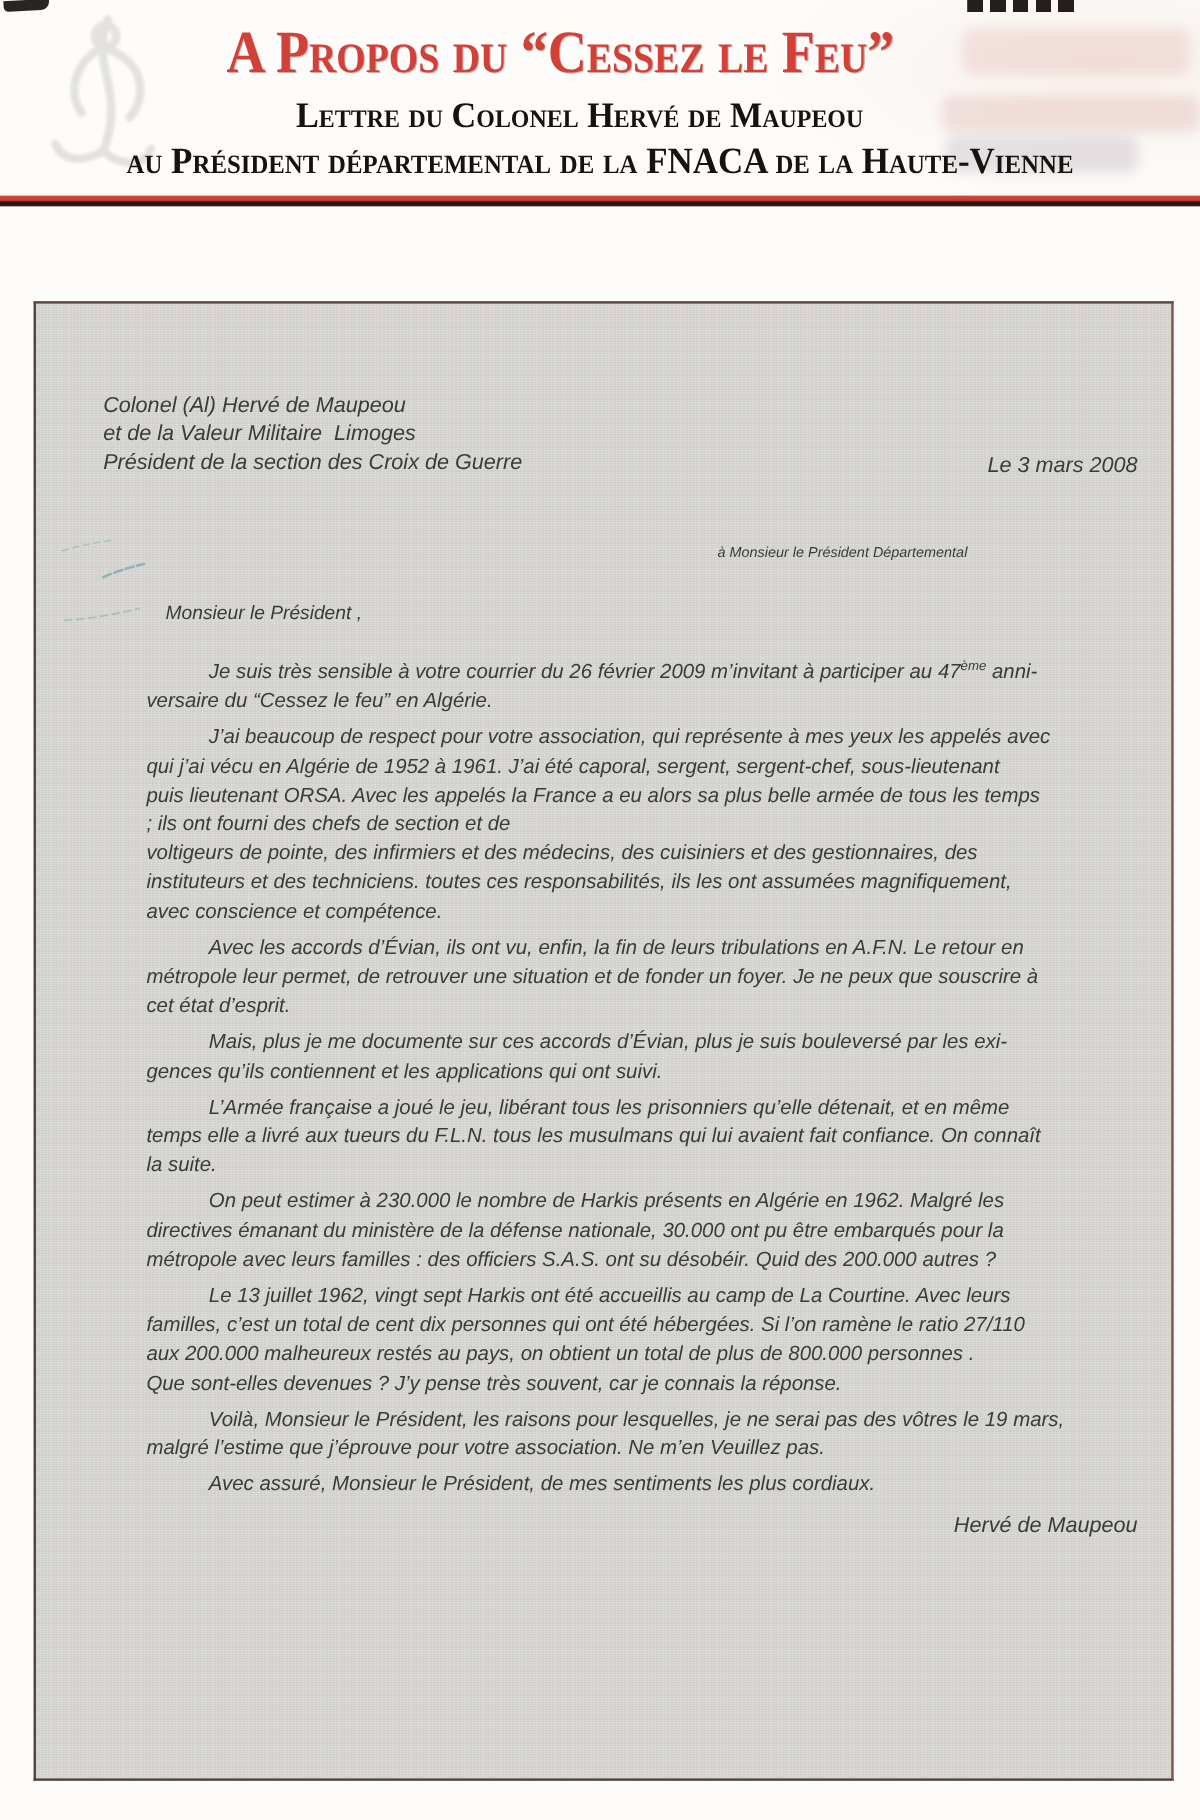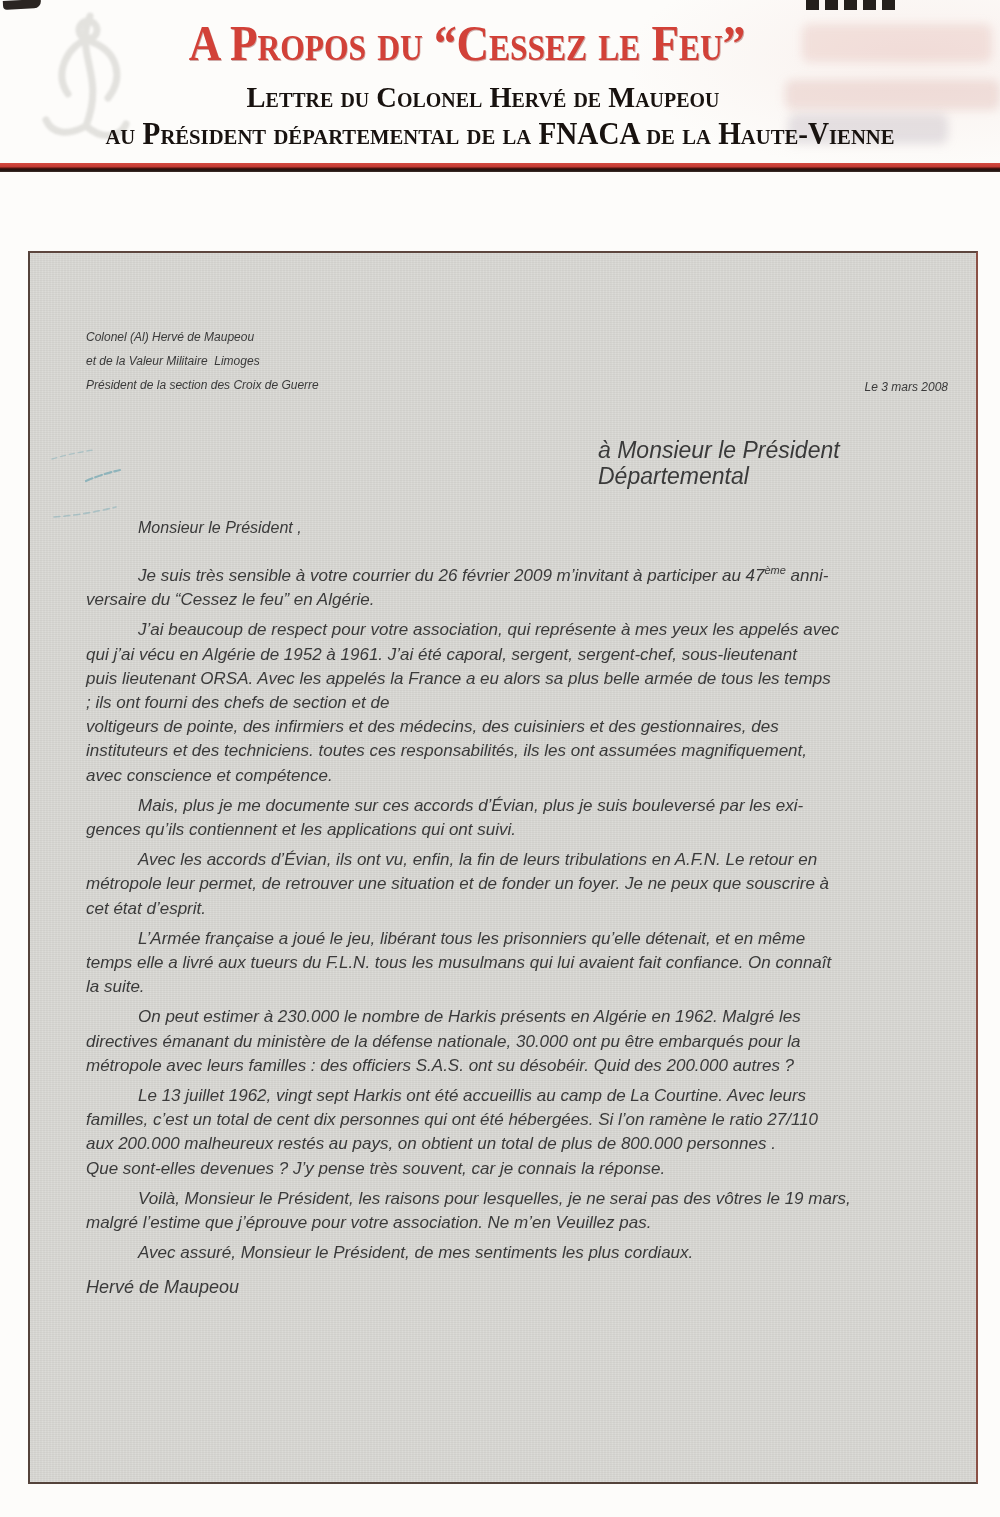--- a/index.html
+++ b/index.html
@@ -51,30 +51,30 @@
     position:absolute;left:28px;top:251px;width:950px;height:1233px;box-sizing:border-box;
     border:2px solid #54433b;border-right-color:#8a5045;border-top-color:#5d463e;
     background:
       repeating-linear-gradient(0deg,rgba(255,255,255,.05) 0 1px,rgba(90,90,85,.04) 1px 2px),
       repeating-linear-gradient(90deg,rgba(255,255,255,.04) 0 1px,rgba(90,90,85,.03) 1px 3px),
       #d9d8d4;
     padding:0 26px 0 56px;
     font-style:italic;color:#3a3a3a;
   }
   .pen{position:absolute;left:14px;top:192px;opacity:.65;}
-  .sender-row{position:relative;margin-top:72px;font-size:12px;line-height:24px;}
+  .sender-row{position:relative;margin-top:72px;font-size:18px;line-height:24px;}
   .sender div{white-space:pre-wrap;}
   .date{position:absolute;right:2px;bottom:-2px;}
-  .addressee{margin-top:40px;margin-left:512px;font-size:23px;line-height:26px;}
+  .addressee{margin-top:50px;margin-left:512px;font-size:12px;line-height:26px;}
   .salutation{margin-top:30px;font-size:16px;text-indent:52px;font-style:italic;}
-  .body{margin-top:27px;font-size:17px;}
+  .body{margin-top:27px;font-size:17px;margin-left:36px;}
   .para{margin:6px 0 0;line-height:24.2px;white-space:pre-line;text-indent:52px;}
   .para:first-child{margin-top:0;}
   .para sup{font-size:11px;line-height:0;vertical-align:super;}
-  .signature{margin-top:12px;text-align:left;font-size:18px;padding-right:2px;}
+  .signature{margin-top:12px;text-align:right;font-size:18px;padding-right:2px;}
 </style>
 </head>
 <body>
 
 <div class="page">
 
   <div class="mark-left"></div>
   <div class="mark-right"></div>
 
   <svg class="watermark" width="120" height="150" viewBox="0 0 120 150">
@@ -128,25 +128,25 @@
     <div class="body">
         <p class="para">Je suis très sensible à votre courrier du 26 février 2009 m’invitant à participer au 47<sup>ème</sup> anni-
 versaire du “Cessez le feu” en Algérie.</p>
         <p class="para">J’ai beaucoup de respect pour votre association, qui représente à mes yeux les appelés avec
 qui j’ai vécu en Algérie de 1952 à 1961. J’ai été caporal, sergent, sergent-chef, sous-lieutenant
 puis lieutenant ORSA. Avec les appelés la France a eu alors sa plus belle armée de tous les temps
 ; ils ont fourni des chefs de section et de
 voltigeurs de pointe, des infirmiers et des médecins, des cuisiniers et des gestionnaires, des
 instituteurs et des techniciens. toutes ces responsabilités, ils les ont assumées magnifiquement,
 avec conscience et compétence.</p>
-        <p class="para">Mais, plus je me documente sur ces accords d’Évian, plus je suis bouleversé par les exi-
-gences qu’ils contiennent et les applications qui ont suivi.</p>
         <p class="para">Avec les accords d’Évian, ils ont vu, enfin, la fin de leurs tribulations en A.F.N. Le retour en
 métropole leur permet, de retrouver une situation et de fonder un foyer. Je ne peux que souscrire à
 cet état d’esprit.</p>
+        <p class="para">Mais, plus je me documente sur ces accords d’Évian, plus je suis bouleversé par les exi-
+gences qu’ils contiennent et les applications qui ont suivi.</p>
         <p class="para">L’Armée française a joué le jeu, libérant tous les prisonniers qu’elle détenait, et en même
 temps elle a livré aux tueurs du F.L.N. tous les musulmans qui lui avaient fait confiance. On connaît
 la suite.</p>
         <p class="para">On peut estimer à 230.000 le nombre de Harkis présents en Algérie en 1962. Malgré les
 directives émanant du ministère de la défense nationale, 30.000 ont pu être embarqués pour la
 métropole avec leurs familles : des officiers S.A.S. ont su désobéir. Quid des 200.000 autres ?</p>
         <p class="para">Le 13 juillet 1962, vingt sept Harkis ont été accueillis au camp de La Courtine. Avec leurs
 familles, c’est un total de cent dix personnes qui ont été hébergées. Si l’on ramène le ratio 27/110
 aux 200.000 malheureux restés au pays, on obtient un total de plus de 800.000 personnes .
 Que sont-elles devenues ? J’y pense très souvent, car je connais la réponse.</p>

